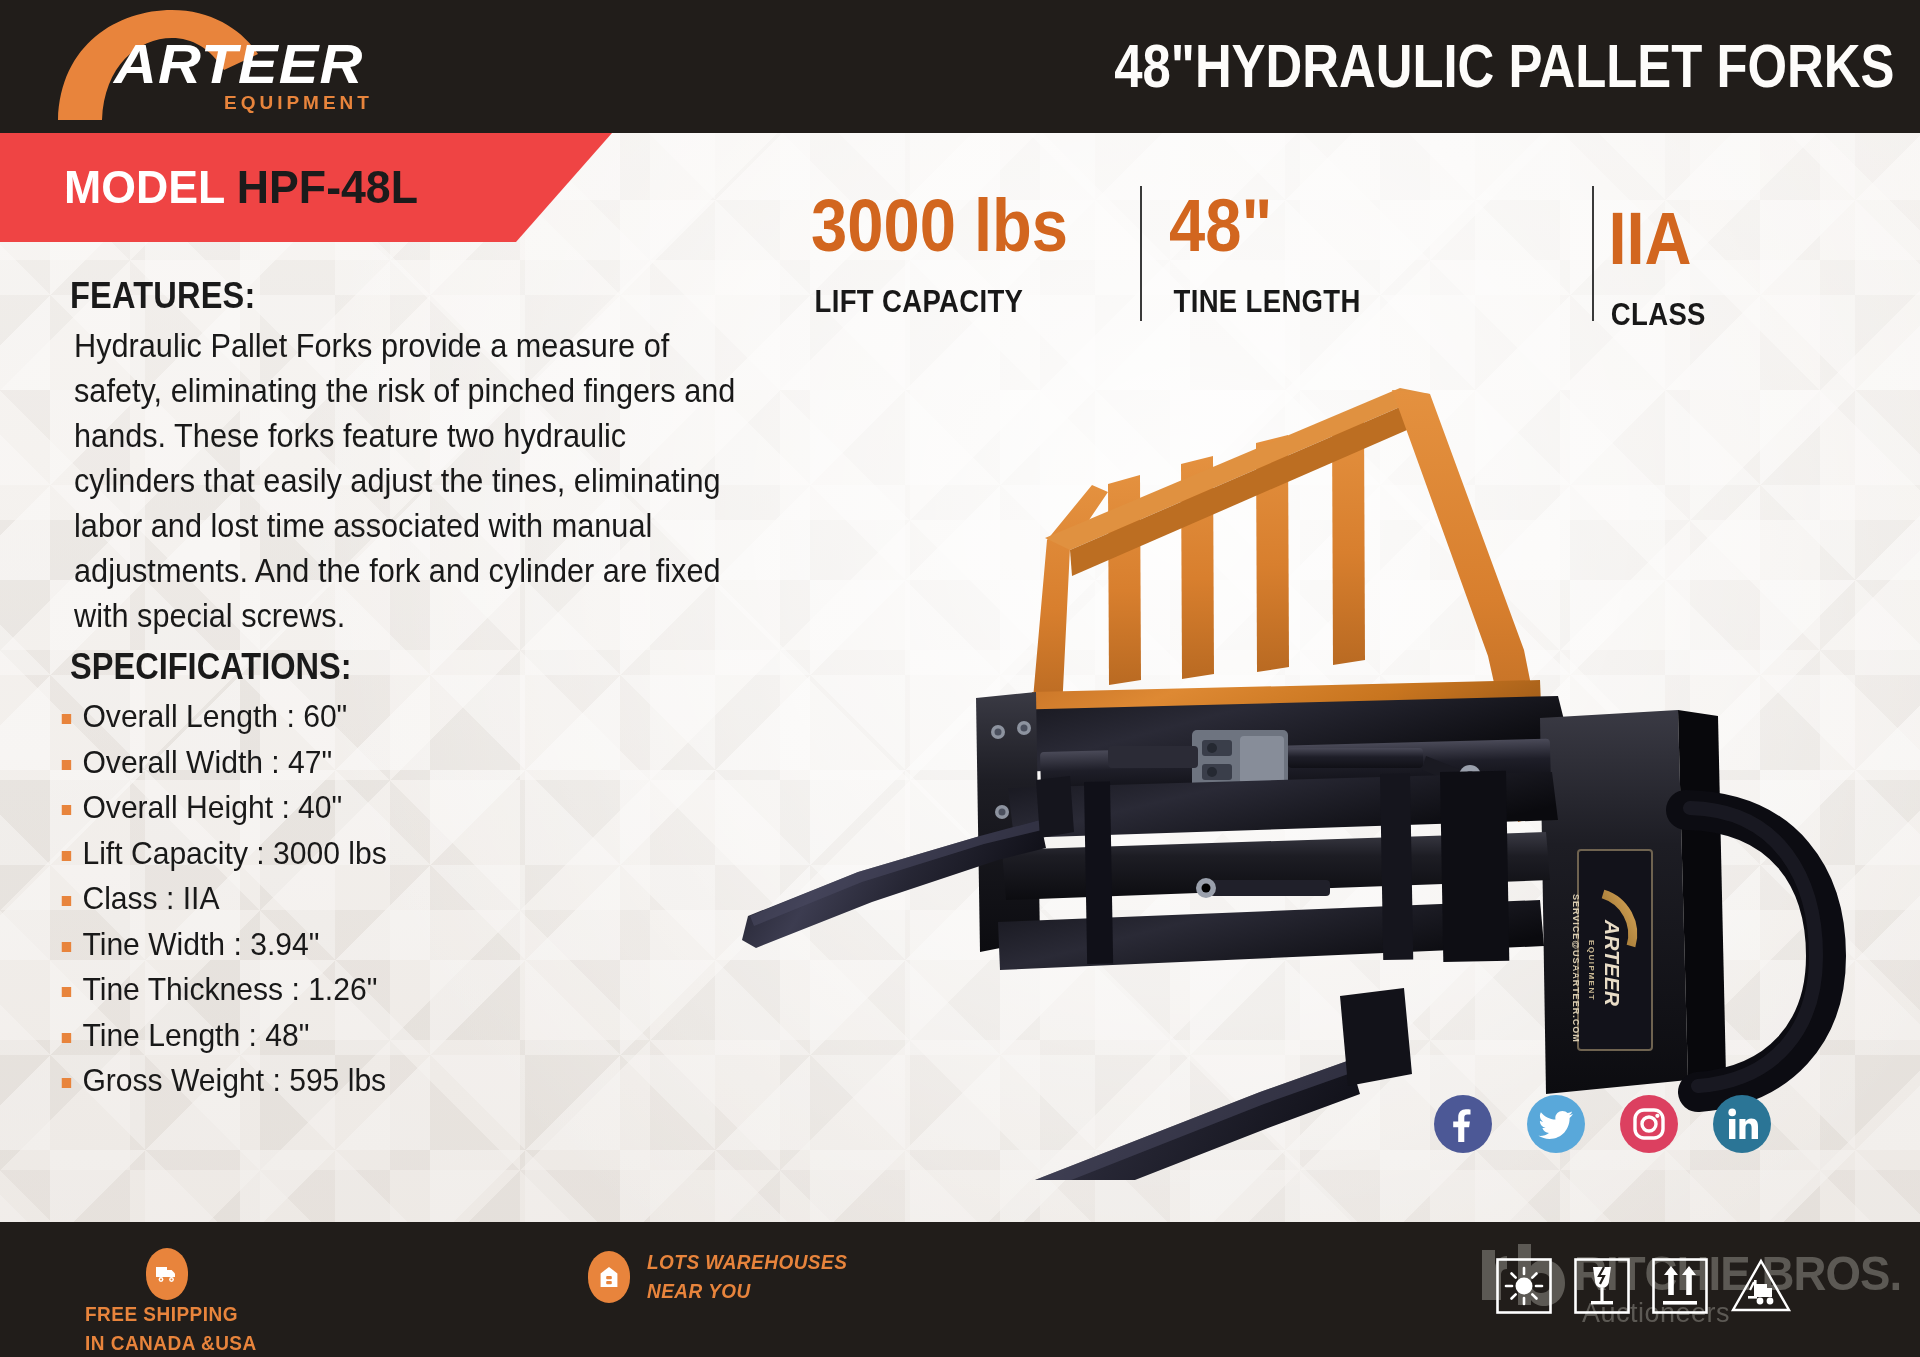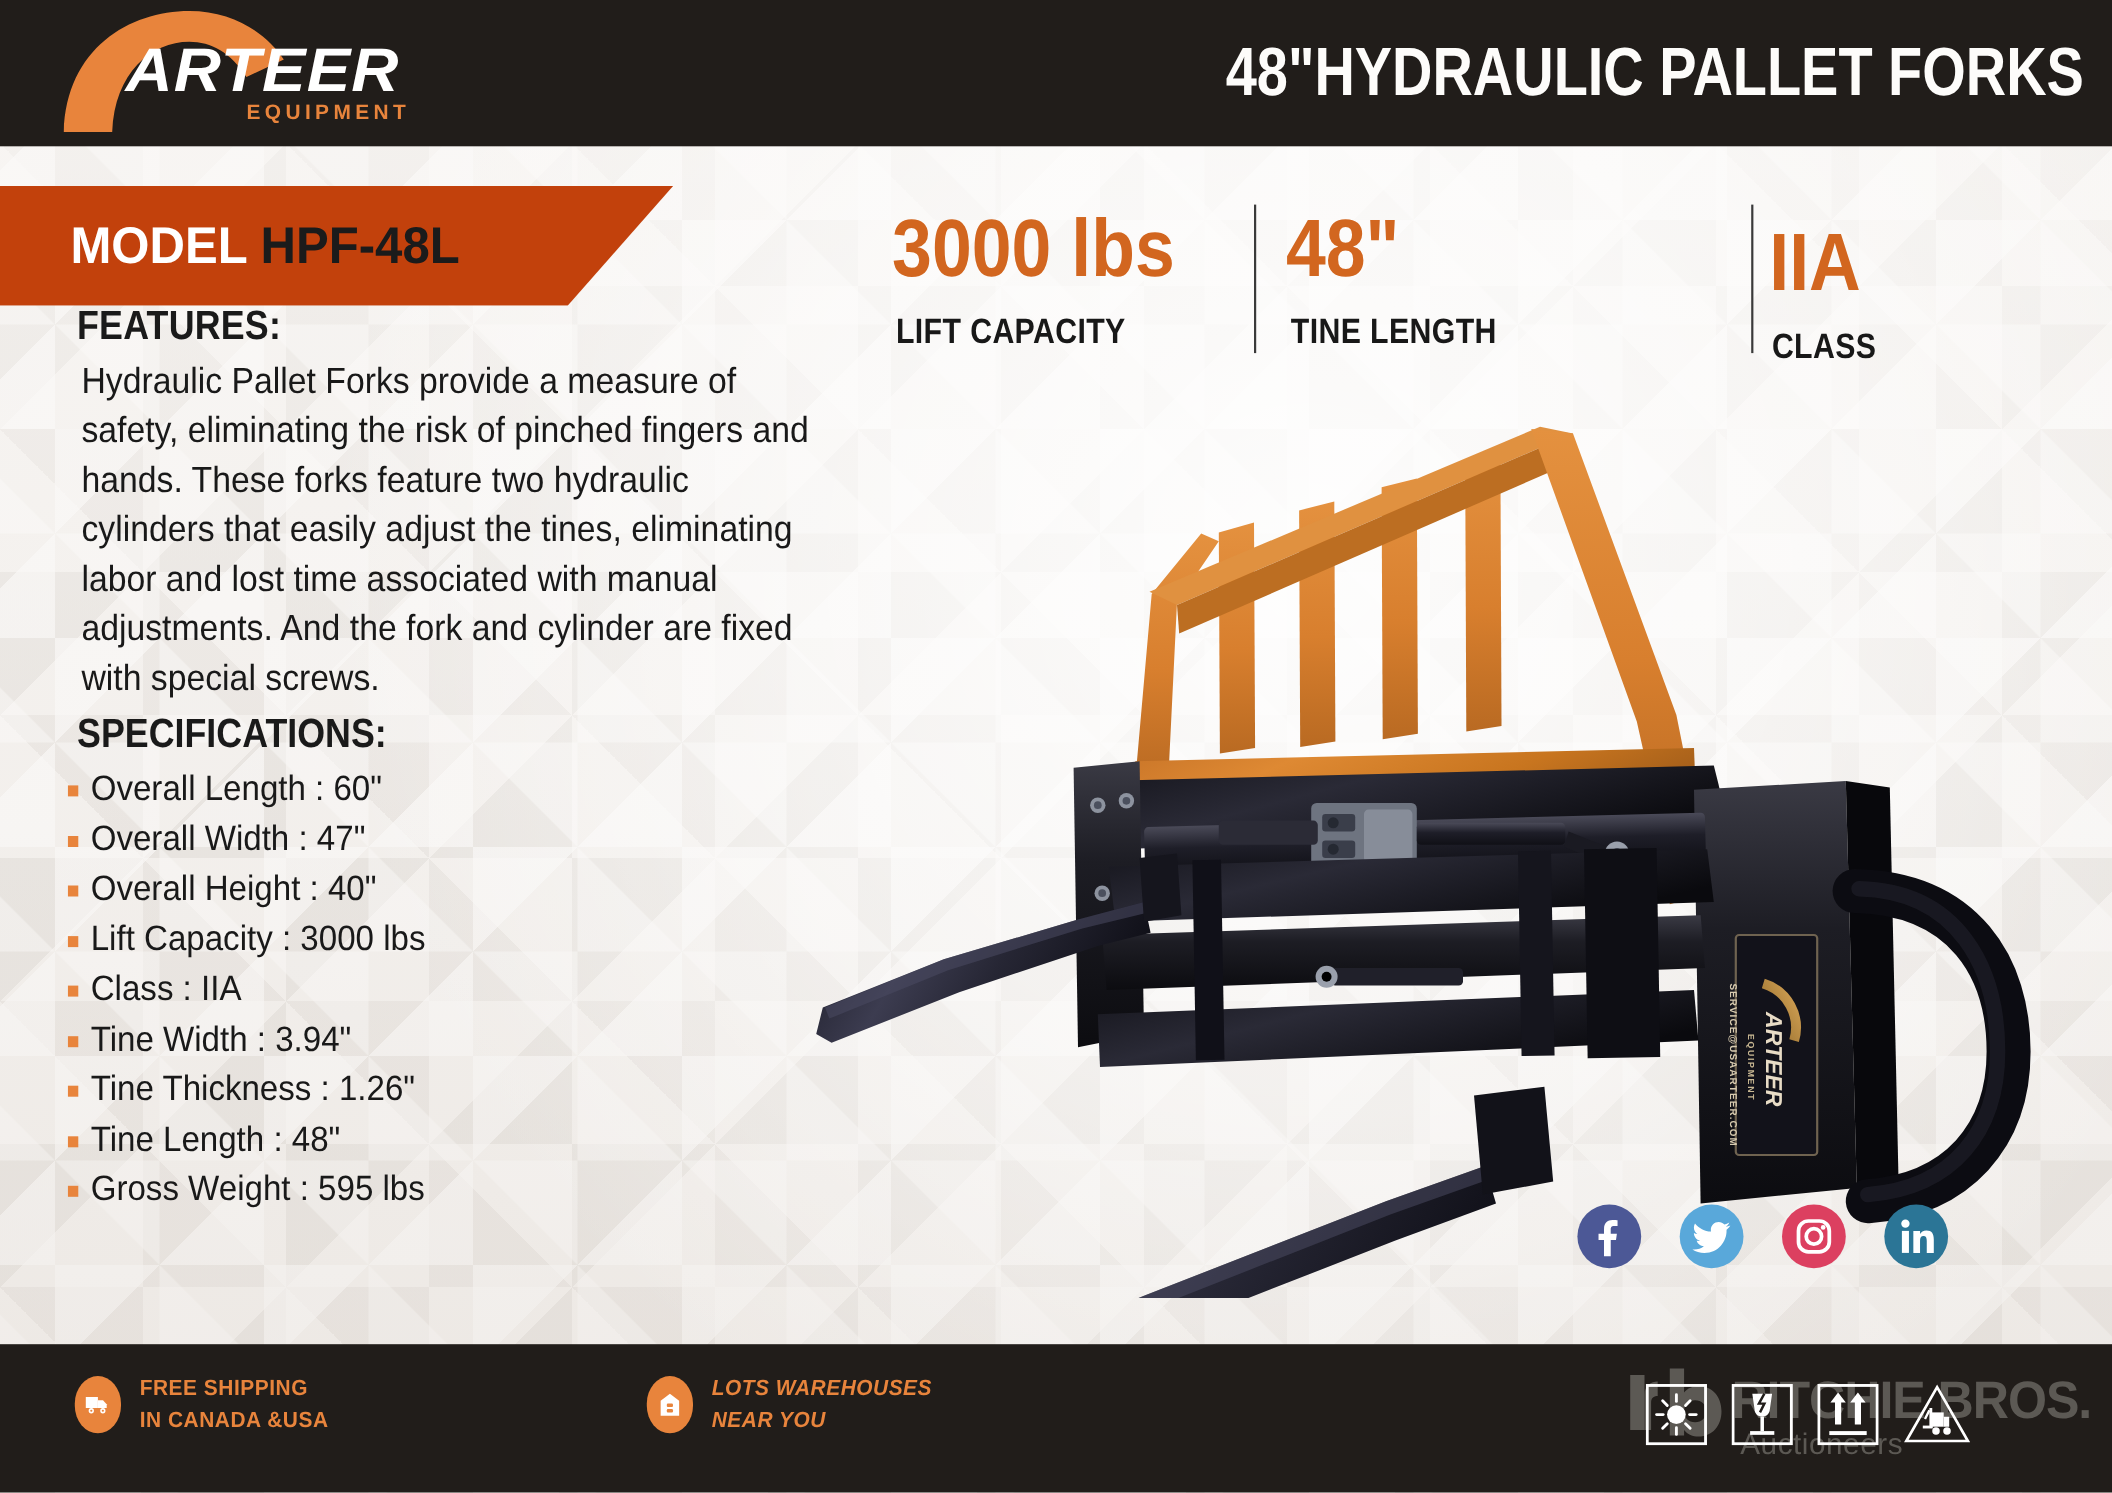--- a/index.html
+++ b/index.html
@@ -61,23 +61,22 @@
     position:absolute; right:26px; top:16px;
     font-weight:bold; font-size:62px; color:#fdfcfa;
     letter-spacing:0px; line-height:100px;
     transform:scaleX(.82); transform-origin:right center;
     white-space:nowrap;
   }
 
   
   .model-band{
     position:absolute; left:0; top:133px; width:612px; height:109px; z-index:6;
-    background:#c2410c;
+    background:#ef4444;
     clip-path: polygon(0 0, 612px 0, 516px 109px, 0 109px);
-    margin-top: 36px;
   }
   .model-txt{
     position:absolute; left:64px; top:22px;
     font-size:47px; font-weight:bold; line-height:64px; white-space:nowrap;
     transform:scaleX(.95); transform-origin:left center;
   }
   .model-txt .m{ color:#ffffff; }
   .model-txt .v{ color:#1b1b1b; }
 
   
@@ -141,21 +140,21 @@
          display:flex; align-items:center; justify-content:center; }
   .sbtn.fb{ background:#4C5896; }
   .sbtn.tw{ background:#59A8DA; }
   .sbtn.ig{ background:#DC4060; }
   .sbtn.li{ background:#2B7596; }
 
   
   .botbar{ position:absolute; left:0; top:1222px; width:1920px; height:135px; background:#211d1a; z-index:8; }
 
   .feat{ position:absolute; top:26px; display:flex; align-items:center; }
-  .feat.f1{ left:68px; } .feat.f2{ left:340px; } .feat.f3{ left:588px;font-style:italic; }
+  .feat.f1{ left:68px;flex-direction:column; } .feat.f2{ left:340px; } .feat.f3{ left:588px;font-style:italic; }
   .fic{ width:42px; height:52px; border-radius:50%/48%; background:#E8843C;
         display:flex; align-items:center; justify-content:center; flex:0 0 auto; }
   .fic svg{ display:block; }
   .ftxt{ margin-left:17px; color:#E8843C; font-weight:bold; font-size:20px;
          line-height:29px; letter-spacing:.5px; white-space:nowrap;
          transform:scaleX(.95); transform-origin:left center; }
 
   .rb{ position:absolute; right:20px; top:14px; width:430px; height:112px; }
   .rb-word{ position:absolute; left:104px; top:10px; color:#5c5954;
             font-weight:bold; font-size:48px; letter-spacing:-1px; white-space:nowrap;

